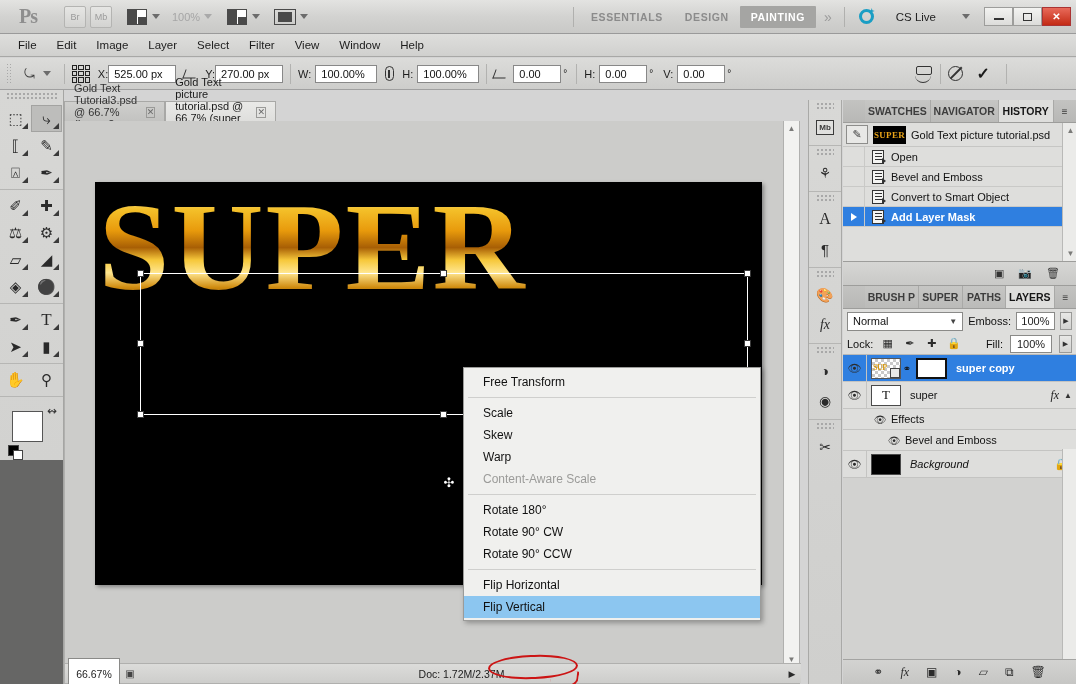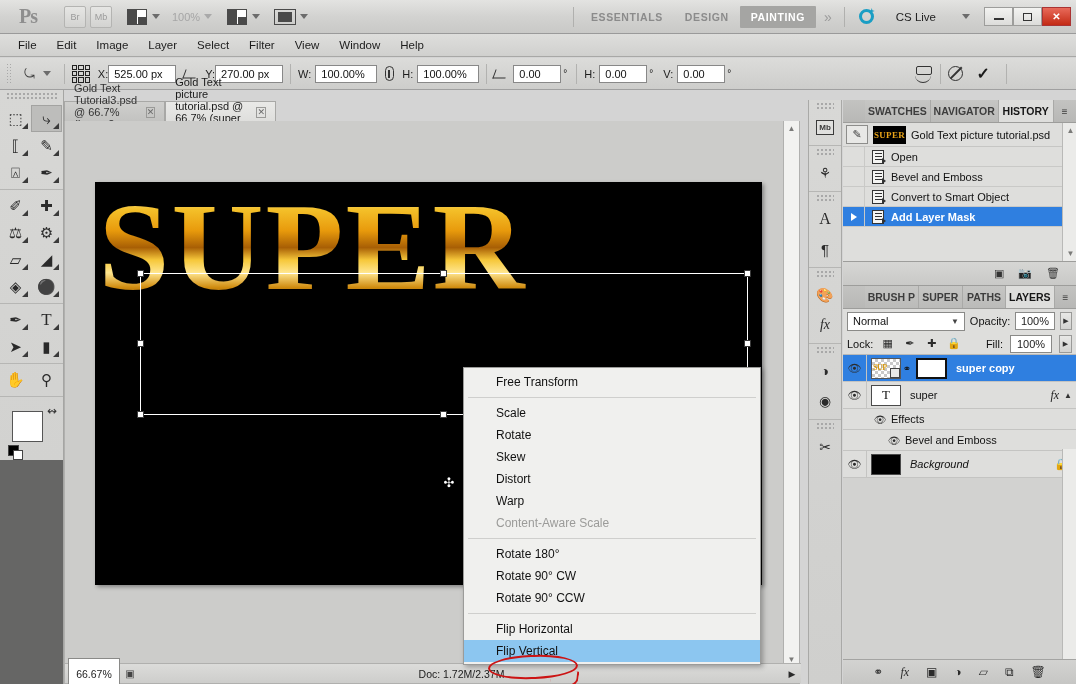--- a/index.html
+++ b/index.html
@@ -303,21 +303,21 @@
   .lay-scroll { position:absolute;right:0;top:0;width:14px;bottom:0;background:#ebebe9;border-left:1px solid #b9b9b7;}
 
   
   .ctxmenu {
     position:absolute;left:463px;top:367px;width:298px;
     background:#f0f0ee;border:1px solid #9b9b99;
     box-shadow:2px 2px 5px rgba(0,0,0,.3);
     padding:3px 0 2px;
     z-index:50;
   }
-  .ctx-item { height:22px;display:flex;align-items:center;padding-left:32px;font-size:12px;color:#111; }
+  .ctx-item { height:22px;display:flex;align-items:center;padding-left:19px;font-size:12px;color:#111; }
   .ctx-item.disabled { color:#9b9b99; }
   .ctx-item.hl { background:#8cc6f0; color:#111; }
   .ctx-sep { height:1px;background:#cfcfcd;margin:4px 4px; }
   .circle-mark {
     position:absolute;left:24px;top:287px;width:90px;height:24px;
     border:2.6px solid #cc1414;border-radius:48%/50%;
     transform:rotate(-2deg);
     pointer-events:none;
   }
   .circle-mark:after{content:"";position:absolute;left:60px;top:14px;width:26px;height:16px;
@@ -646,21 +646,21 @@
       <div class="pnl-tab">PATHS</div>
       <div class="pnl-tab active">LAYERS</div>
       <div class="pnl-menu">≡</div>
     </div>
 
     <div class="lay-opts">
       <div class="blend-sel">
         <span>Normal</span>
         <span class="chev">▼</span>
       </div>
-      <span class="lbl-sm">Opacity:</span>
+      <span class="lbl-sm">Emboss:</span>
       <span class="num-box">100%</span>
       <span class="spin">▶</span>
     </div>
 
     <div class="lock-row">
       <span class="lbl-sm">Lock:</span>
       <span class="lock-ic">▦</span>
       <span class="lock-ic">✒</span>
       <span class="lock-ic">✚</span>
       <span class="lock-ic">🔒</span>
@@ -718,23 +718,21 @@
       <span>▱</span>
       <span>⧉</span>
       <span>🗑</span>
     </div>
   </div>
 
   <div class="ctxmenu">
     <div class="ctx-item">Free Transform</div>
     <div class="ctx-sep"></div>
     <div class="ctx-item">Scale</div>
-    <div class="ctx-item">Rotate</div>
     <div class="ctx-item">Skew</div>
-    <div class="ctx-item">Distort</div>
     <div class="ctx-item">Warp</div>
     <div class="ctx-item disabled">Content-Aware Scale</div>
     <div class="ctx-sep"></div>
     <div class="ctx-item">Rotate 180°</div>
     <div class="ctx-item">Rotate 90° CW</div>
     <div class="ctx-item">Rotate 90° CCW</div>
     <div class="ctx-sep"></div>
     <div class="ctx-item">Flip Horizontal</div>
     <div class="ctx-item hl">Flip Vertical</div>
     <div class="circle-mark"></div>

